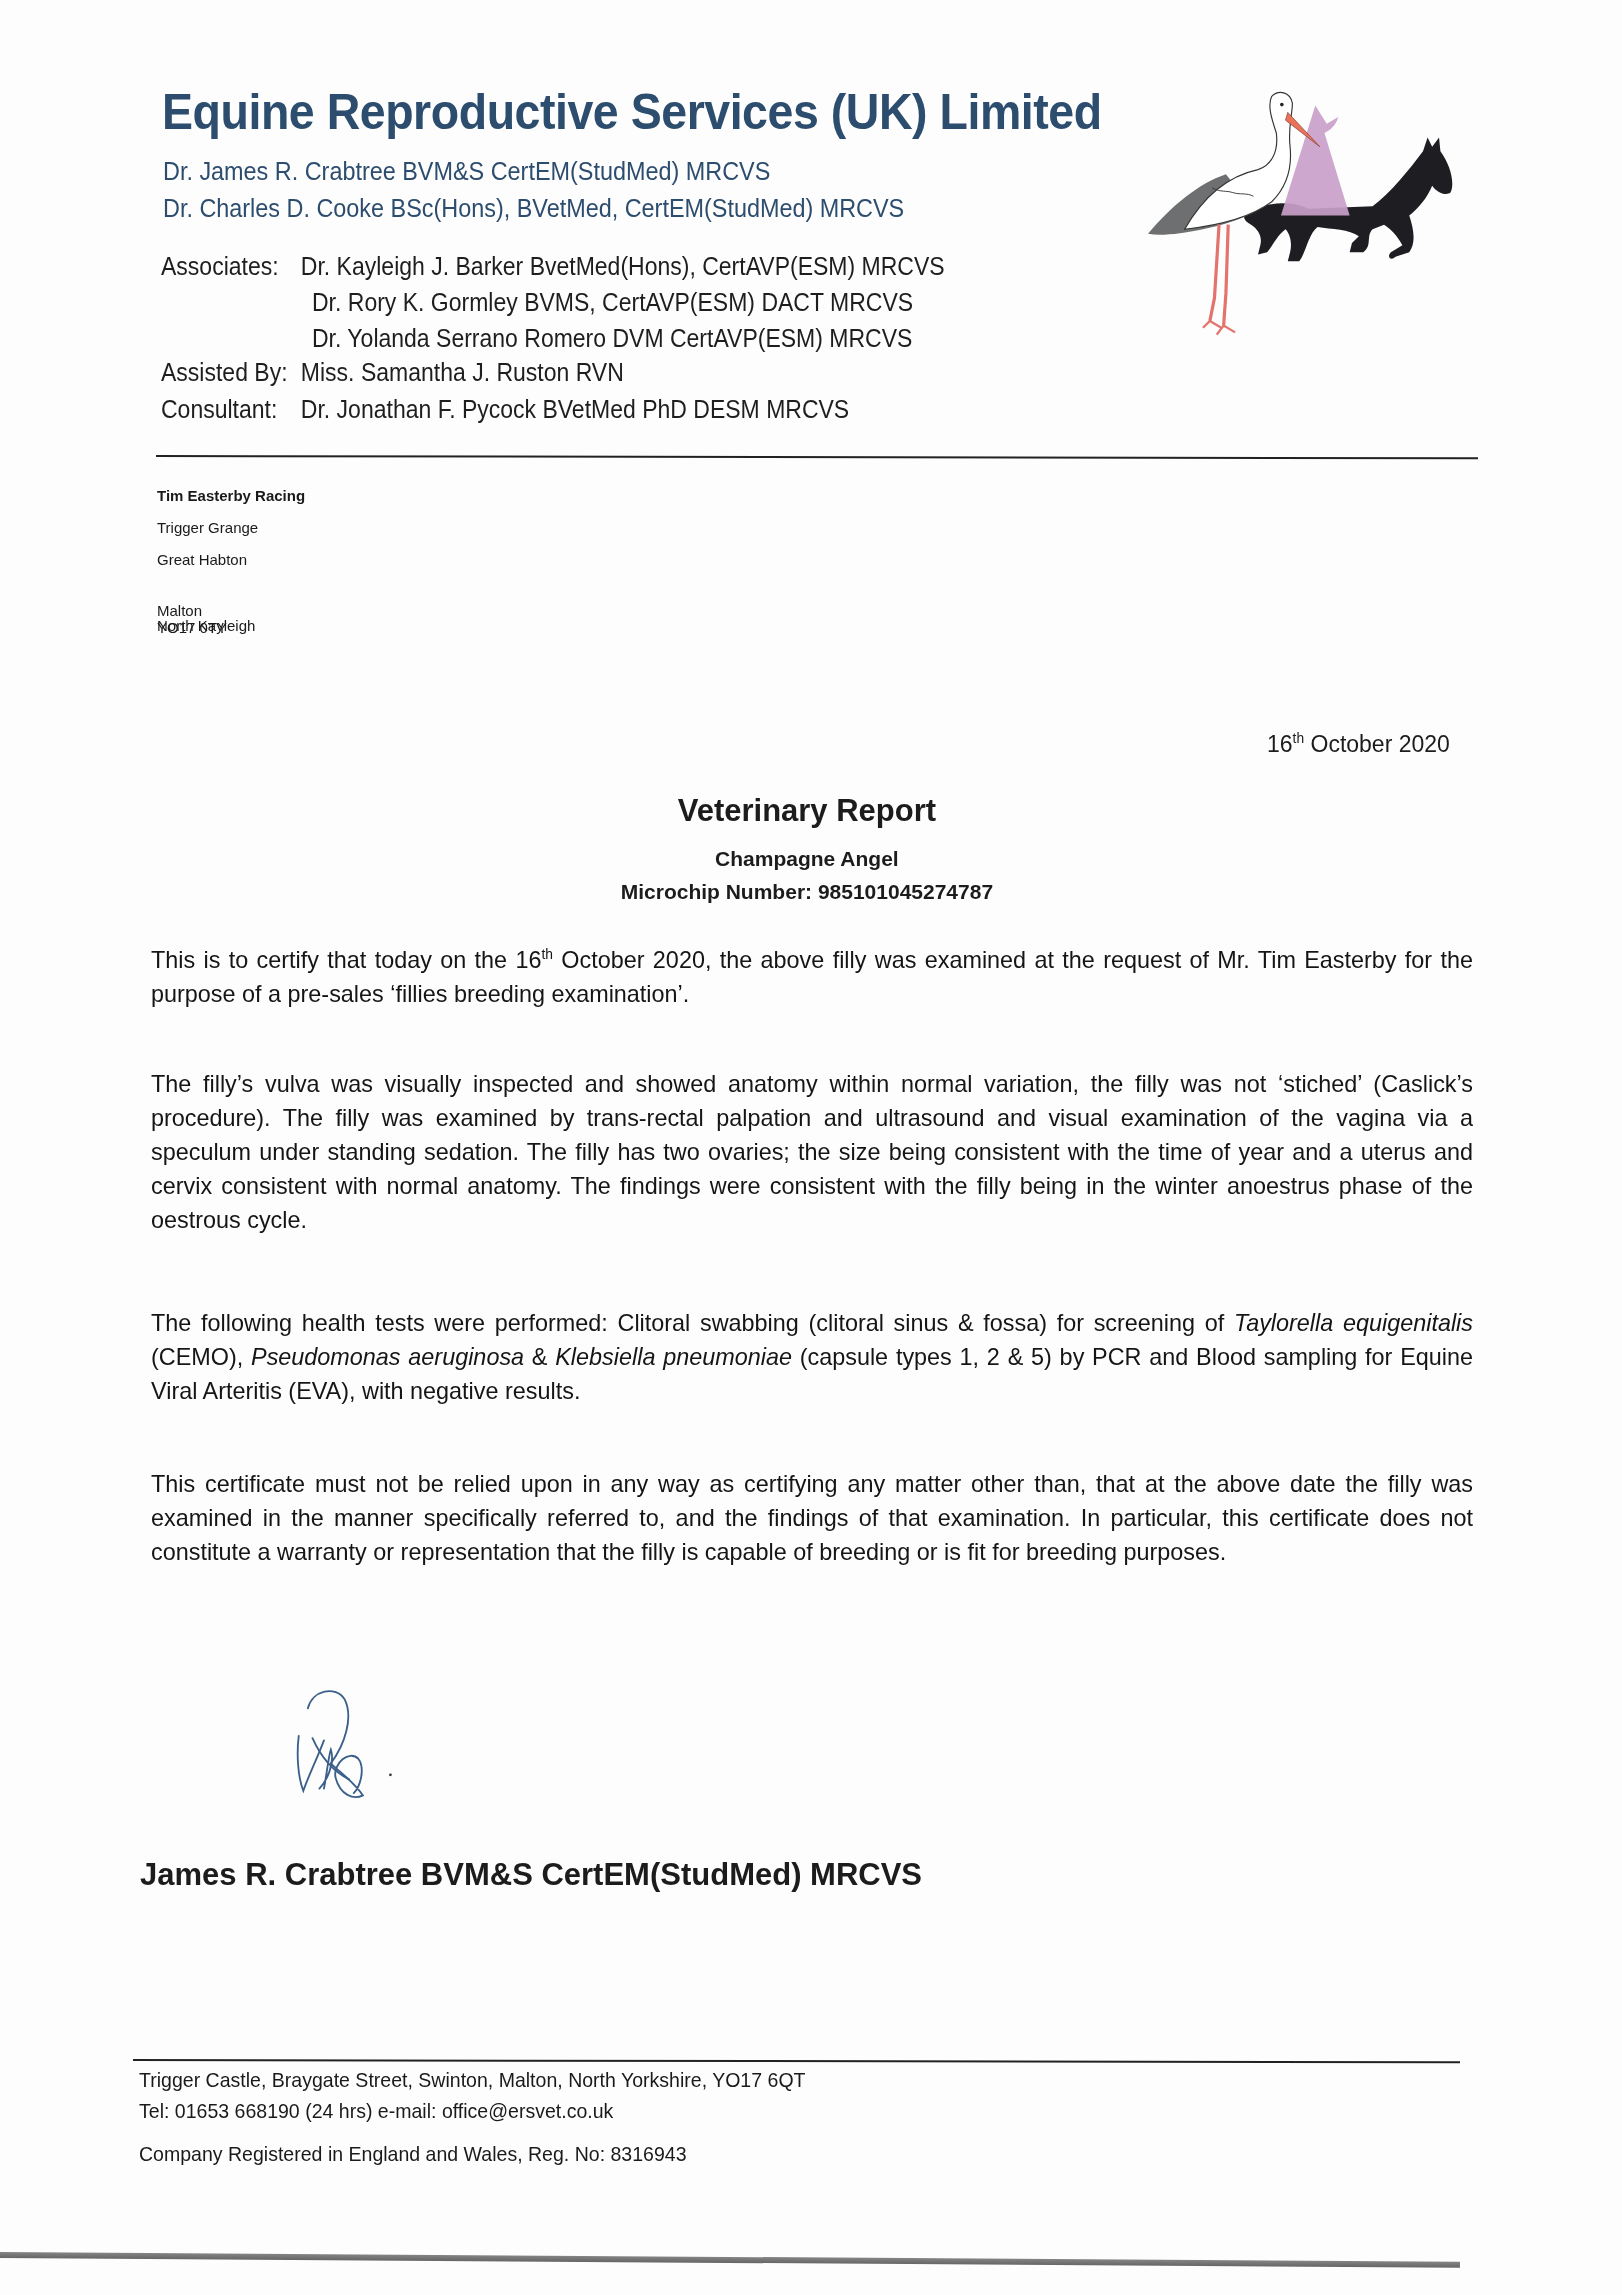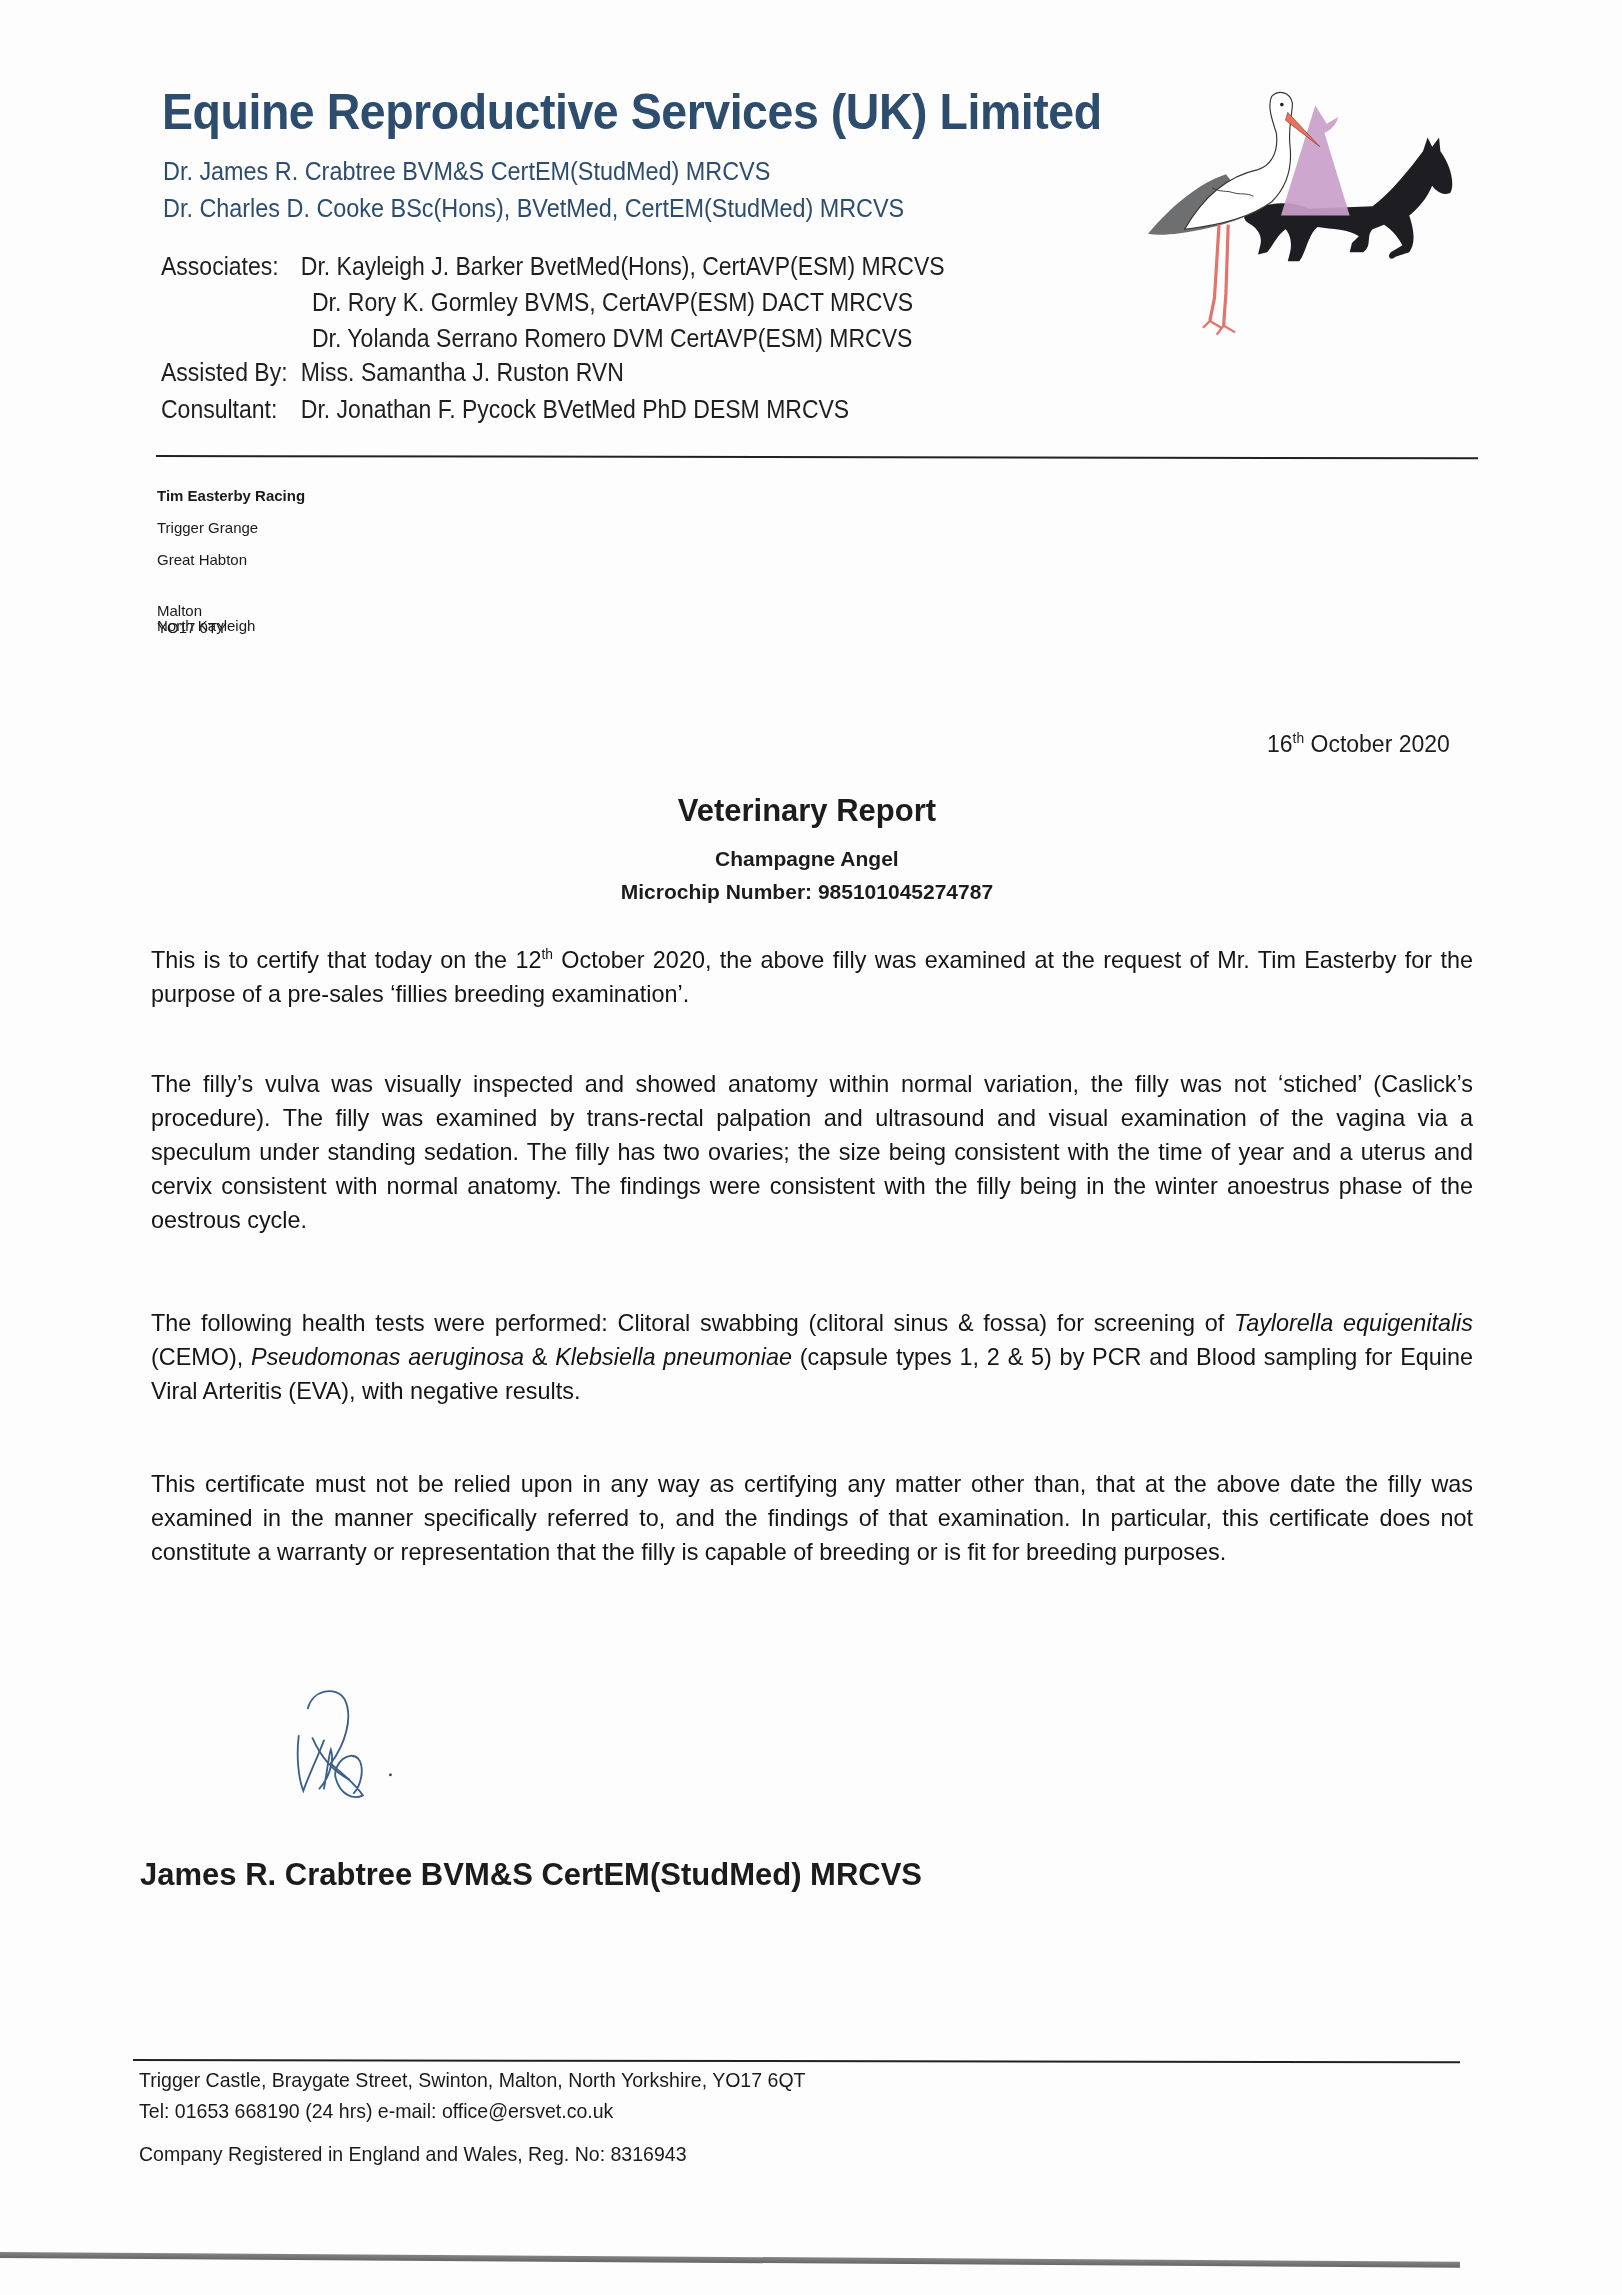--- a/index.html
+++ b/index.html
@@ -116,21 +116,21 @@
   <div class="abs addr" style="top:602px">Malton</div>
   <div class="abs addr" style="top:617px">North Kayleigh</div>
   <div class="abs addr" style="top:619px">YO17 0TY</div>
 
   <div class="abs date"><span>16</span><sup>th</sup><span> October 2020</span></div>
 
   <div class="abs title-block report-title">Veterinary Report</div>
   <div class="abs title-block horse-name">Champagne Angel</div>
   <div class="abs title-block microchip"><span>Microchip Number: </span><span>985101045274787</span></div>
 
-  <div class="abs para" style="top:943px"><span>This is to certify that today on the 12</span><sup>th</sup><span> October 2020, the above filly was examined at the request of Mr. Tim Easterby for the purpose of a pre-sales ‘fillies breeding examination’.</span></div>
+  <div class="abs para" style="top:943px"><span>This is to certify that today on the 16</span><sup>th</sup><span> October 2020, the above filly was examined at the request of Mr. Tim Easterby for the purpose of a pre-sales ‘fillies breeding examination’.</span></div>
 
   <div class="abs para" style="top:1067px">The filly’s vulva was visually inspected and showed anatomy within normal variation, the filly was not ‘stiched’ (Caslick’s procedure). The filly was examined by trans-rectal palpation and ultrasound and visual examination of the vagina via a speculum under standing sedation. The filly has two ovaries; the size being consistent with the time of year and a uterus and cervix consistent with normal anatomy. The findings were consistent with the filly being in the winter anoestrus phase of the oestrous cycle.</div>
 
   <div class="abs para" style="top:1306px"><span>The following health tests were performed: Clitoral swabbing (clitoral sinus &amp; fossa) for screening of </span><em>Taylorella equigenitalis</em><span> (CEMO), </span><em>Pseudomonas aeruginosa</em><span> &amp; </span><em>Klebsiella pneumoniae</em><span> (capsule types 1, 2 &amp; 5) by PCR and Blood sampling for Equine Viral Arteritis (EVA), with negative results.</span></div>
 
   <div class="abs para" style="top:1467px">This certificate must not be relied upon in any way as certifying any matter other than, that at the above date the filly was examined in the manner specifically referred to, and the findings of that examination. In particular, this certificate does not constitute a warranty or representation that the filly is capable of breeding or is fit for breeding purposes.</div>
 
   <svg class="abs signature" viewBox="0 0 360 300">
     <g fill="none" stroke="#3a5f8a" stroke-width="4" stroke-linecap="round">
       <path d="M30,130 C25,170 28,220 40,250 C50,220 70,180 85,140"></path>

